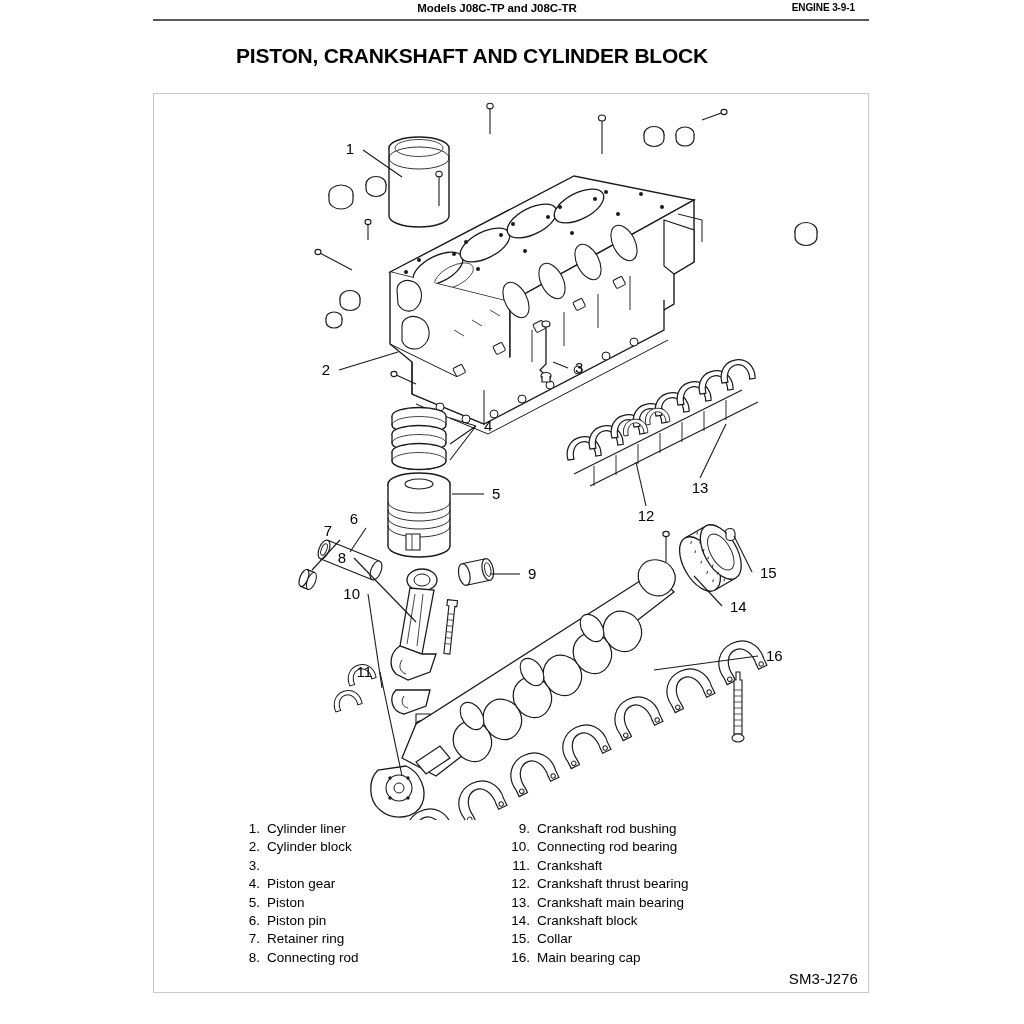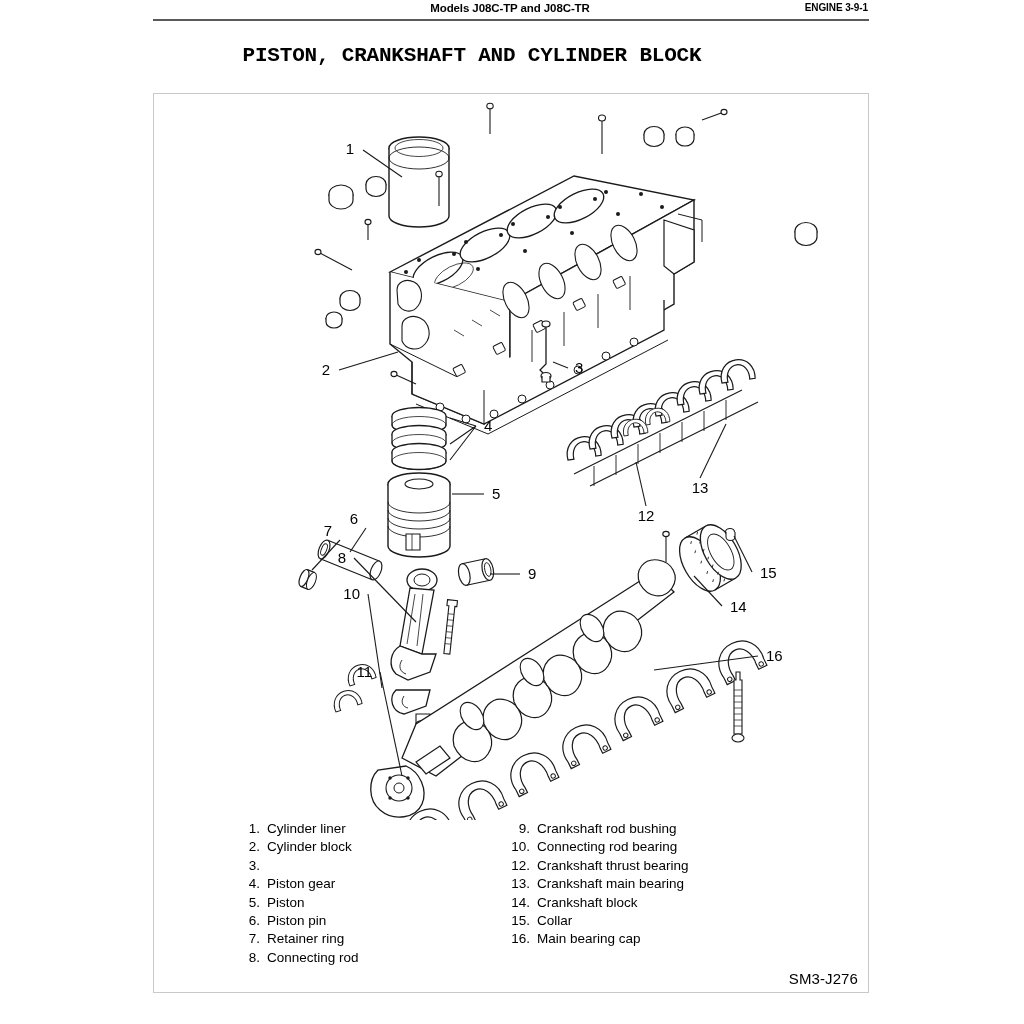--- a/index.html
+++ b/index.html
@@ -17,21 +17,21 @@
   }
   .page {
     position: absolute;
     left: 0; top: 0;
     width: 1024px;
     height: 1024px;
   }
   
   .header {
     position: absolute;
-    left: 152px;
+    left: 139px;
     top: 2px;
     width: 716px;
     height: 16px;
   }
   .header-model {
     position: absolute;
     left: 0;
     top: 0;
     width: 716px;
     text-align: center;
@@ -58,21 +58,20 @@
   
   .page-title {
     position: absolute;
     left: 0;
     top: 44px;
     width: 944px;
     text-align: center;
     font-size: 21px;
     font-weight: bold;
     letter-spacing: -0.2px;
-    font-family: Liberation Mono, monospace;
   }
   
   .figure-frame {
     position: absolute;
     left: 153px;
     top: 93px;
     width: 716px;
     height: 900px;
     border: 1px solid #c9c9c9;
     box-sizing: border-box;
@@ -598,20 +597,24 @@
       <div class="legend-col right">
         <div class="legend-row">
           <span class="legend-num">9.</span>
           <span class="legend-label">Crankshaft rod bushing</span>
         </div>
         <div class="legend-row">
           <span class="legend-num">10.</span>
           <span class="legend-label">Connecting rod bearing</span>
         </div>
         <div class="legend-row">
+          <span class="legend-num">11.</span>
+          <span class="legend-label">Crankshaft</span>
+        </div>
+        <div class="legend-row">
           <span class="legend-num">12.</span>
           <span class="legend-label">Crankshaft thrust bearing</span>
         </div>
         <div class="legend-row">
           <span class="legend-num">13.</span>
           <span class="legend-label">Crankshaft main bearing</span>
         </div>
         <div class="legend-row">
           <span class="legend-num">14.</span>
           <span class="legend-label">Crankshaft block</span>

